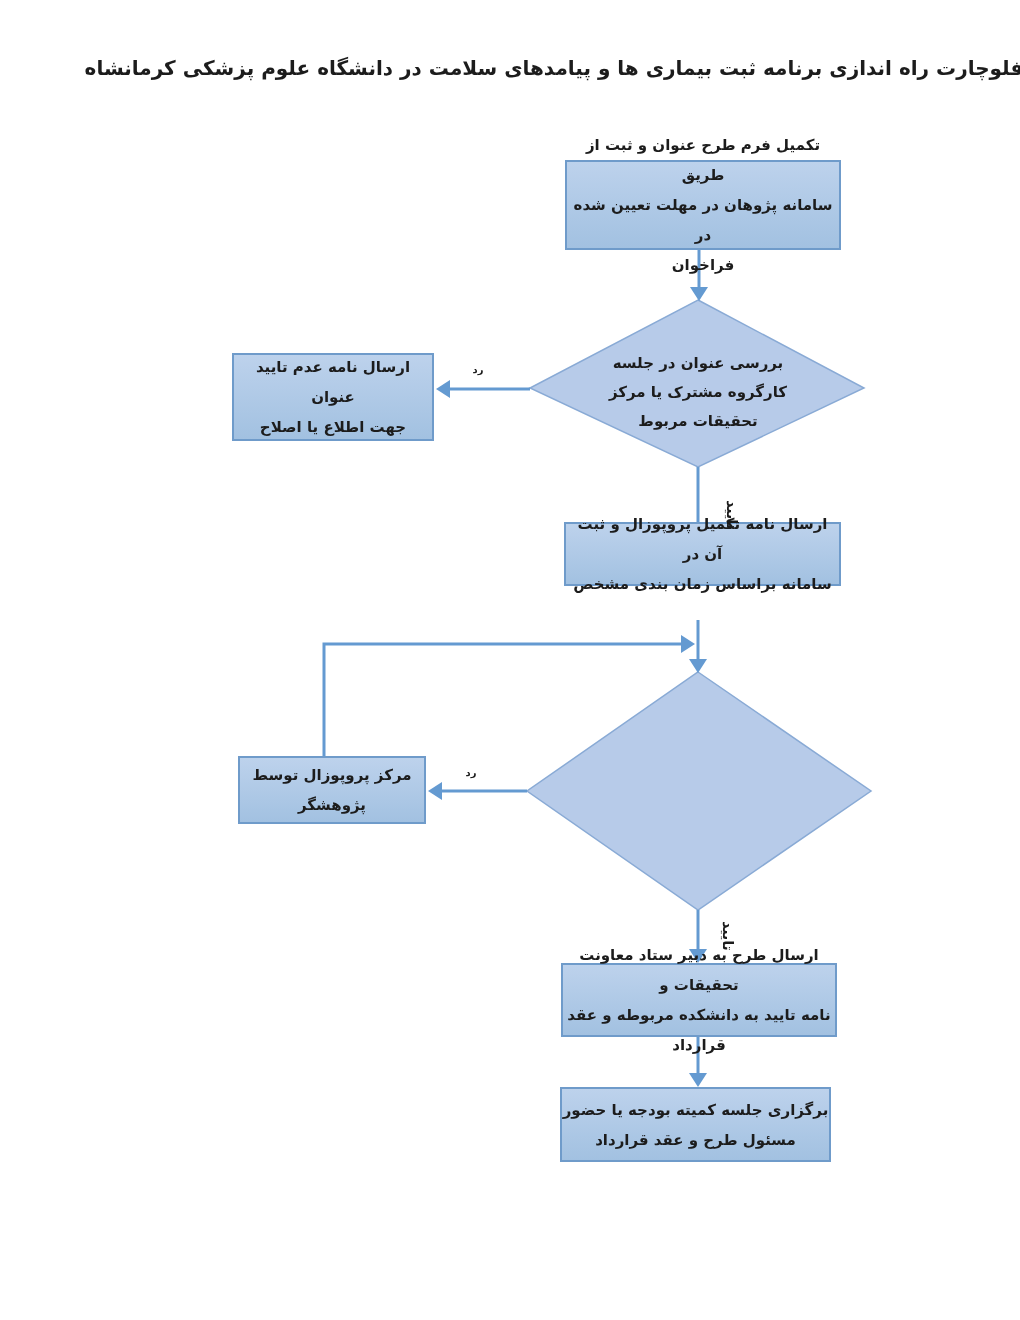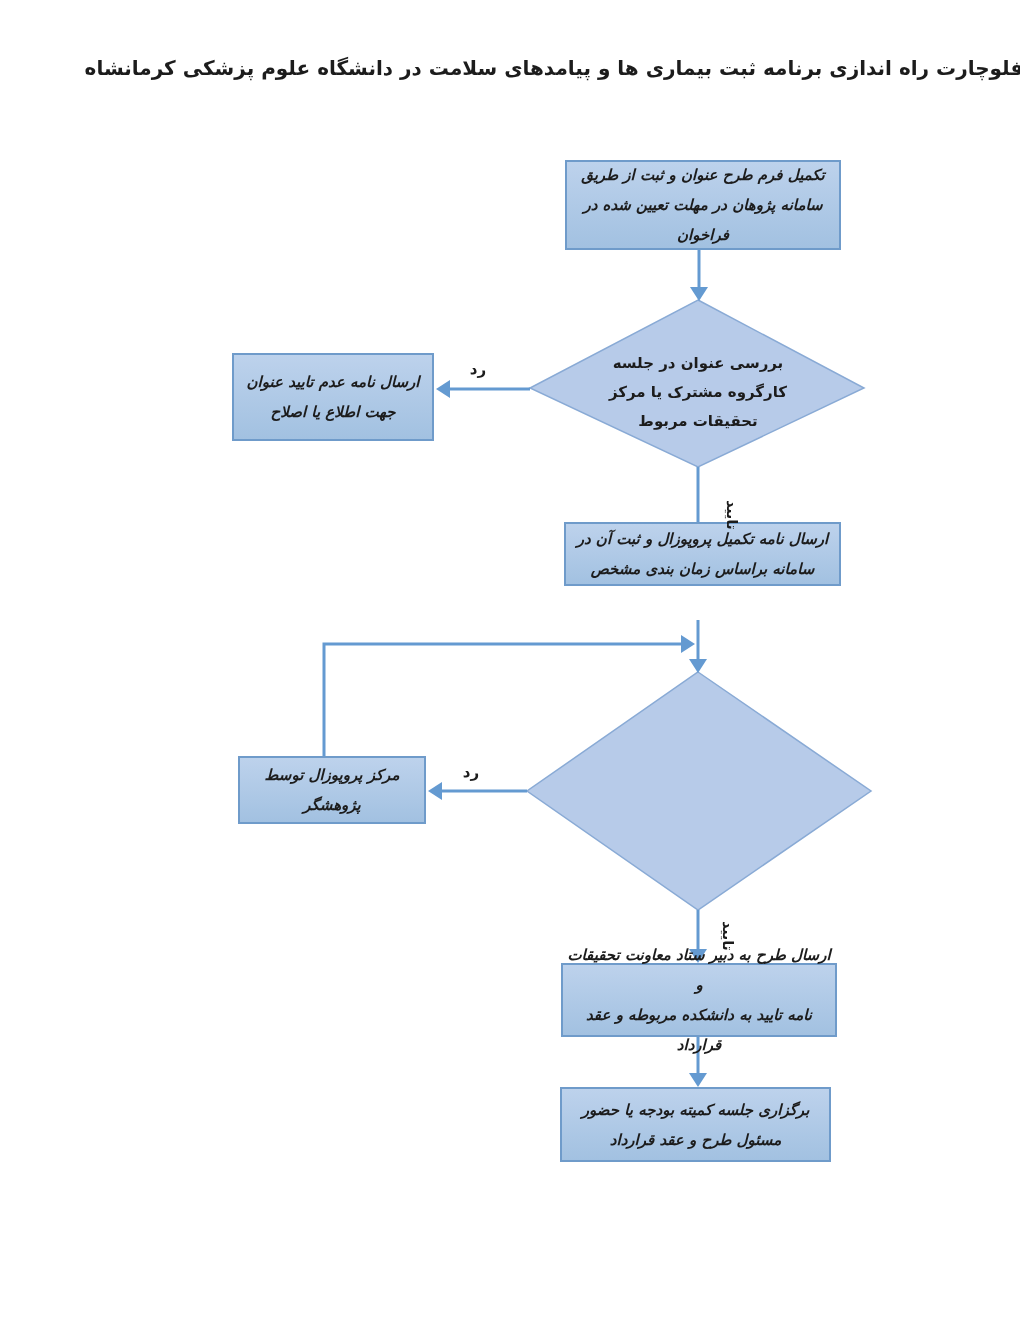--- a/index.html
+++ b/index.html
@@ -12,31 +12,31 @@
     direction:rtl;font-size:20px;font-weight:bold;letter-spacing:0;
   }
   svg.connectors{position:absolute;left:0;top:0;}
   .diamond{fill:var(--diamond-fill,#b7cbe9);stroke:var(--diamond-border,#89aad5);stroke-width:1.5;}
   .edge{stroke:var(--arrow,#649ad1);stroke-width:3;fill:none;}
   .arrowhead{fill:var(--arrow,#649ad1);stroke:none;}
   .process-box{
     position:absolute;box-sizing:border-box;
     background:linear-gradient(180deg,var(--node-fill-top,#bdd2ec),var(--node-fill-bottom,#a2c1e1));
     border:2px solid var(--node-border,#6f9bca);
-    display:flex;align-items:center;justify-content:center;font-style:italic;
+    display:flex;align-items:center;justify-content:center;
   }
   .node-text{
     direction:rtl;text-align:center;font-weight:bold;font-size:15px;line-height:30px;
     white-space:pre-line;width:100%;
   }
   .diamond-text{
     position:absolute;display:flex;align-items:flex-end;justify-content:center;
   }
   .edge-label{
-    position:absolute;direction:rtl;font-weight:bold;font-size:15px;white-space:nowrap;
+    position:absolute;direction:rtl;font-weight:bold;font-size:10px;white-space:nowrap;
     transform:translate(-50%,-50%);
   }
   .edge-label.rotated{transform:translate(-50%,-50%) rotate(90deg);font-size:14px;}
 </style>
 </head>
 <body>
 
 <div class="canvas">
 
   <div class="title">فلوچارت راه اندازی برنامه ثبت بیماری ها و پیامدهای سلامت در دانشگاه علوم پزشکی کرمانشاه</div>

